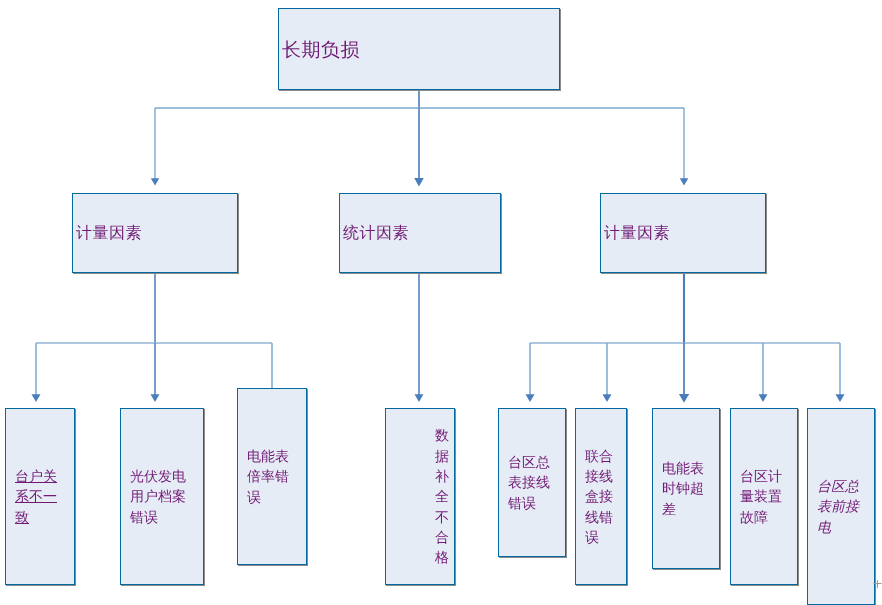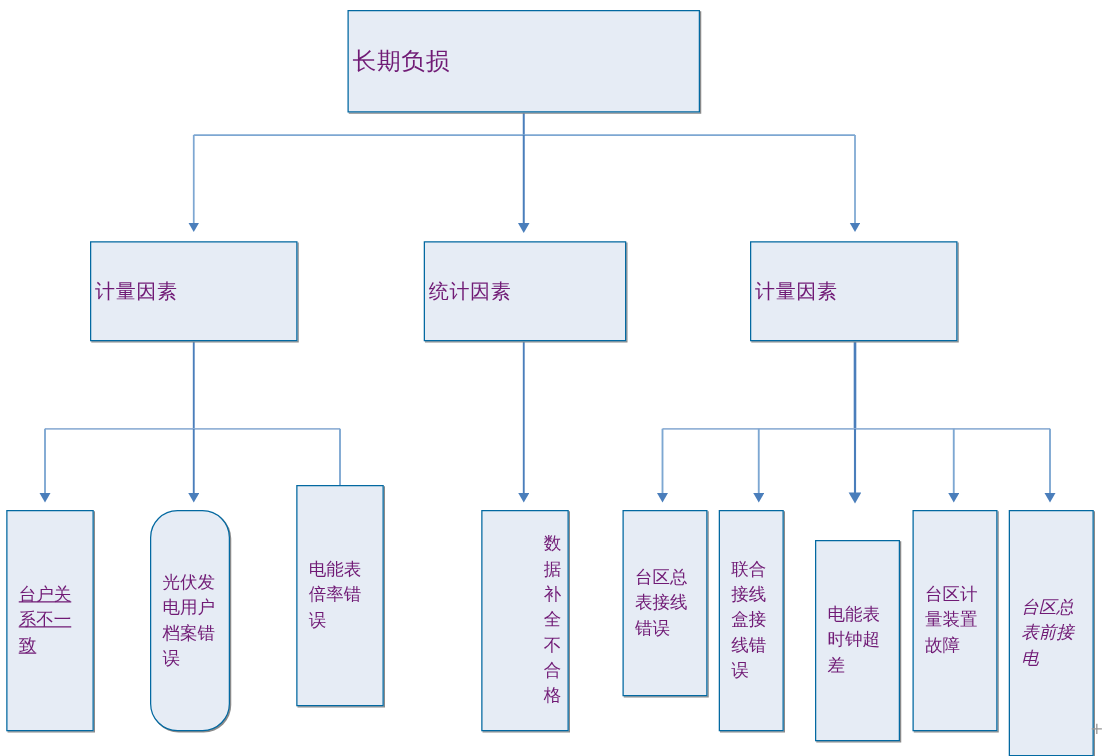--- a/index.html
+++ b/index.html
@@ -128,36 +128,36 @@
   <div class="node level-two" style="left:339px; top:193px; width:162px; height:80px;">
     <span class="node-label">统计因素</span>
   </div>
   <div class="node level-two" style="left:600px; top:193px; width:166px; height:80px;">
     <span class="node-label">计量因素</span>
   </div>
 
   <div class="node level-leaf" style="left:5px; top:408px; width:70px; height:177px;text-decoration:underline;">
     <span class="node-label">台户关系不一致</span>
   </div>
-  <div class="node level-leaf" style="left:120px; top:408px; width:64px; height:177px;border-radius:22px;">
+  <div class="node level-leaf" style="left:120px; top:408px; width:84px; height:177px;">
     <span class="node-label">光伏发电用户档案错误</span>
   </div>
   <div class="node level-leaf" style="left:237px; top:388px; width:70px; height:177px;">
     <span class="node-label">电能表倍率错误</span>
   </div>
   <div class="node level-leaf" style="left:385px; top:408px; width:70px; height:177px;padding-left:40px;">
     <span class="node-label">数据补全不合格</span>
   </div>
   <div class="node level-leaf" style="left:498px; top:408px; width:68px; height:149px;">
     <span class="node-label">台区总表接线错误</span>
   </div>
   <div class="node level-leaf" style="left:575px; top:408px; width:52px; height:177px;">
     <span class="node-label">联合接线盒接线错误</span>
   </div>
-  <div class="node level-leaf" style="left:652px; top:432px; width:68px; height:161px;">
+  <div class="node level-leaf" style="left:652px; top:408px; width:68px; height:161px;">
     <span class="node-label">电能表时钟超差</span>
   </div>
   <div class="node level-leaf" style="left:730px; top:408px; width:68px; height:177px;">
     <span class="node-label">台区计量装置故障</span>
   </div>
   <div class="node level-leaf" style="left:807px; top:408px; width:68px; height:197px;font-style:italic;">
     <span class="node-label">台区总表前接电</span>
   </div>
 
   <div class="plus-marker" style="left:872px; top:578px;">+</div>

